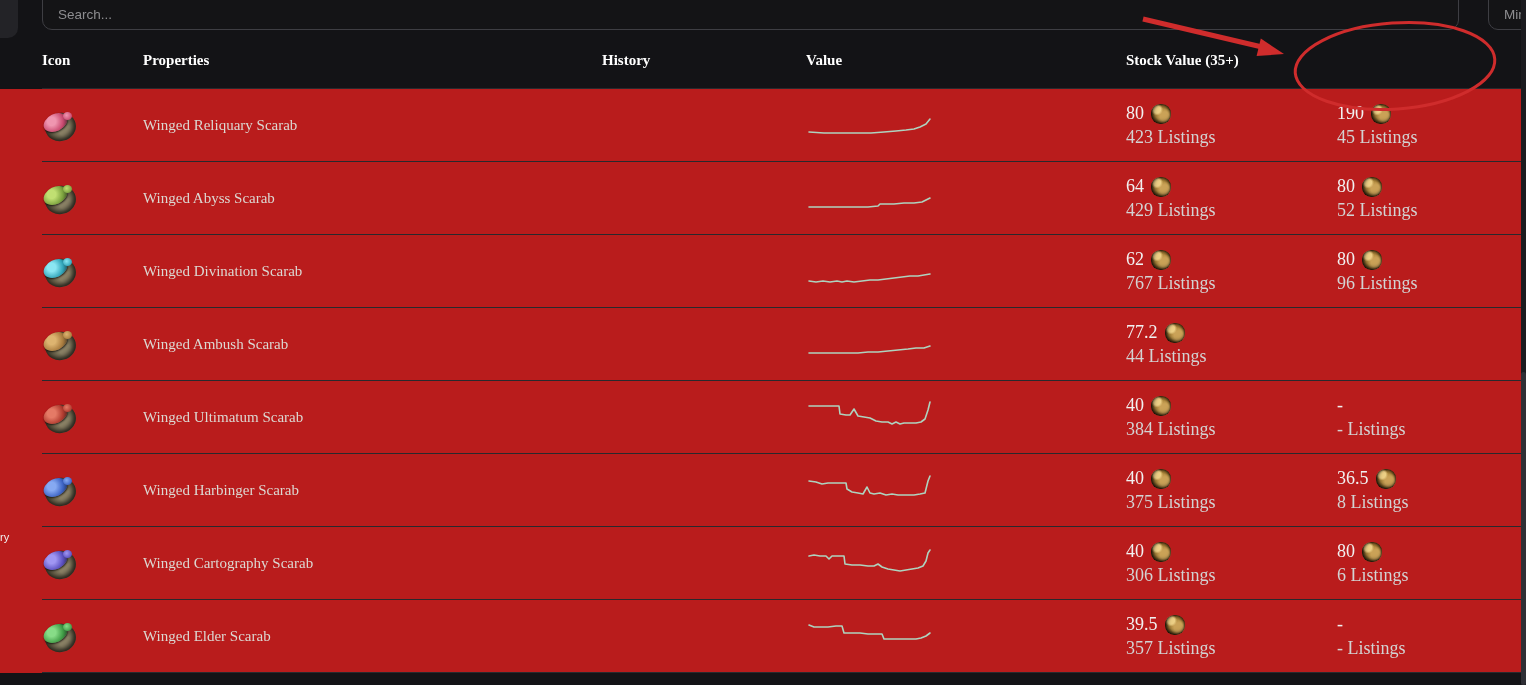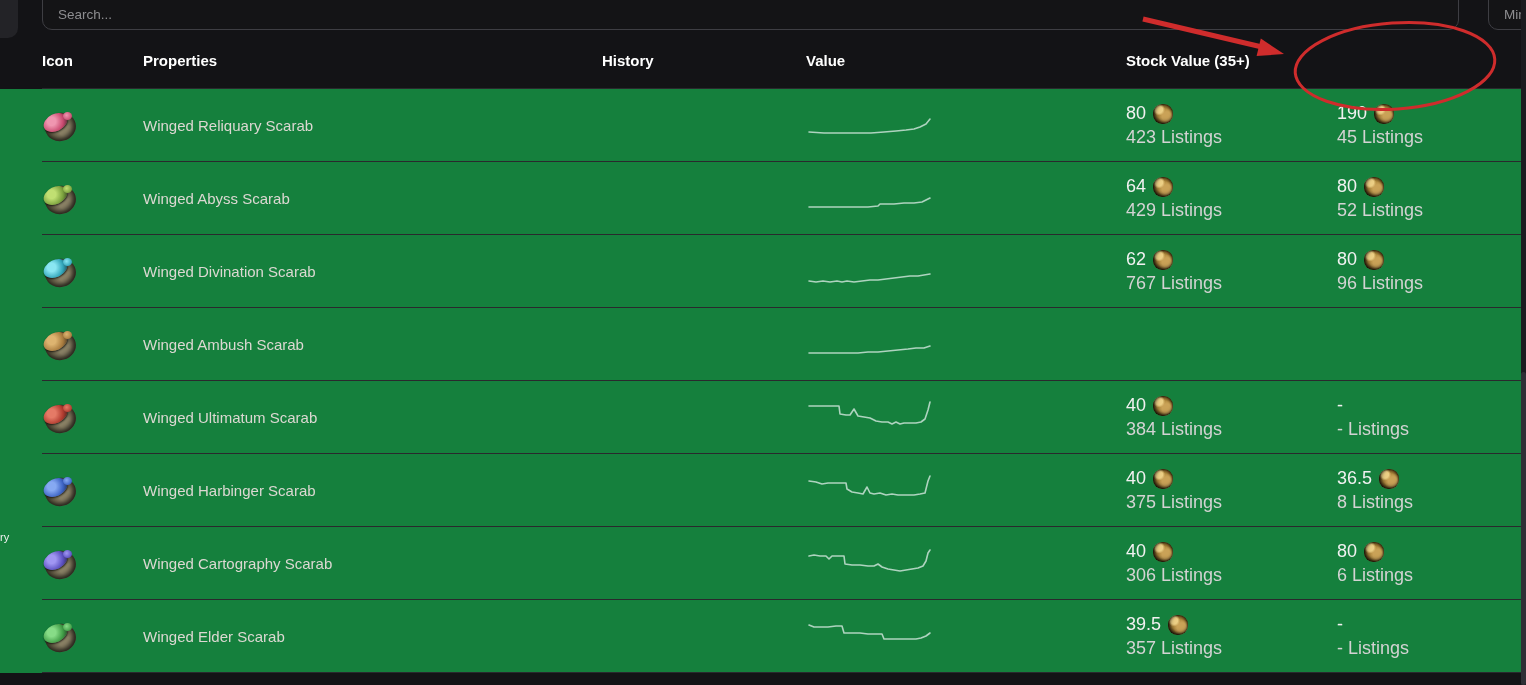--- a/index.html
+++ b/index.html
@@ -12,27 +12,27 @@
   .nav-stub{position:absolute;left:-12px;top:-10px;width:30px;height:48px;
     background:#232327;border-radius:10px;}
   .tb-input{position:absolute;top:-16px;height:46px;box-sizing:border-box;
     background:#141416;border:1px solid #3e3e43;border-radius:10px;
     color:#cfcfcf;font-size:13.5px;padding:14px 0 0 15px;outline:none;
     font-family:"Liberation Sans",sans-serif;}
   .tb-input::placeholder{color:#8d8d90;}
   #search-input{left:42px;width:1417px;}
   #min-input{left:1488px;width:90px;}
   
-  .table{position:absolute;left:0;top:31px;width:1526px;}
+  .table{position:absolute;left:0;top:31px;width:1526px;font-family:Liberation Serif, serif;}
   .grid{display:grid;grid-template-columns:101px 459px 204px 320px 211px 1fr;
     padding-left:42px;align-items:center;position:relative;}
   .grid::after{content:"";position:absolute;left:42px;right:0;bottom:0;height:1px;
     background:#29292d;}
   .thead{height:58px;font-size:15px;font-weight:bold;color:#ffffff;}
-  .row{height:73px;background:#15803d;}
+  .row{height:73px;background:#b91c1c;}
   .name-cell{font-size:15px;color:#dcd8d2;}
   .numline{display:flex;align-items:center;gap:7px;font-size:18px;color:#f1f1f1;}
   .listings{font-size:18px;color:#d3d3d3;margin-top:3px;}
   
   .orb{width:20px;height:20px;border-radius:45%;display:inline-block;
     background:
       radial-gradient(circle at 30% 28%, #eccf85 0 18%, rgba(0,0,0,0) 30%),
       radial-gradient(circle at 68% 62%, #caa257 0 25%, rgba(0,0,0,0) 45%),
       radial-gradient(circle at 50% 50%, #b08a3e 0 40%, #6d4e1d 70%, #2b1e0c 100%);
     box-shadow:inset 0 0 3px #000, inset 2px -2px 4px rgba(0,0,0,.6);}
@@ -174,20 +174,27 @@
         <span class="sc-glint"></span>
       </span>
     </div>
     <div class="name-cell">Winged Ambush Scarab</div>
     <div></div>
     <div>
       <svg class="spark" viewBox="0 0 128 45" width="128" height="45">
         <polyline fill="none" stroke-width="1.6" stroke-linejoin="round" stroke-linecap="round" points="3,31 15,31 28,31 40,31 52,31 62,30 72,30 82,29 92,28 102,27 110,26 118,26 124,24" stroke="#aed3bf"></polyline>
       </svg>
     </div>
+    <div>
+      <div class="numline">
+        <span>77.2</span>
+        <span class="orb stock-orb"></span>
+      </div>
+      <div class="listings">44 Listings</div>
+    </div>
   </div>
 
   <div class="grid row">
     <div>
       <span class="scarab" style="--gem: #b03a2e; --gem2: #e57a66;">
         <span class="sc-body"></span>
         <span class="sc-gem"></span>
         <span class="sc-glint"></span>
       </span>
     </div>

